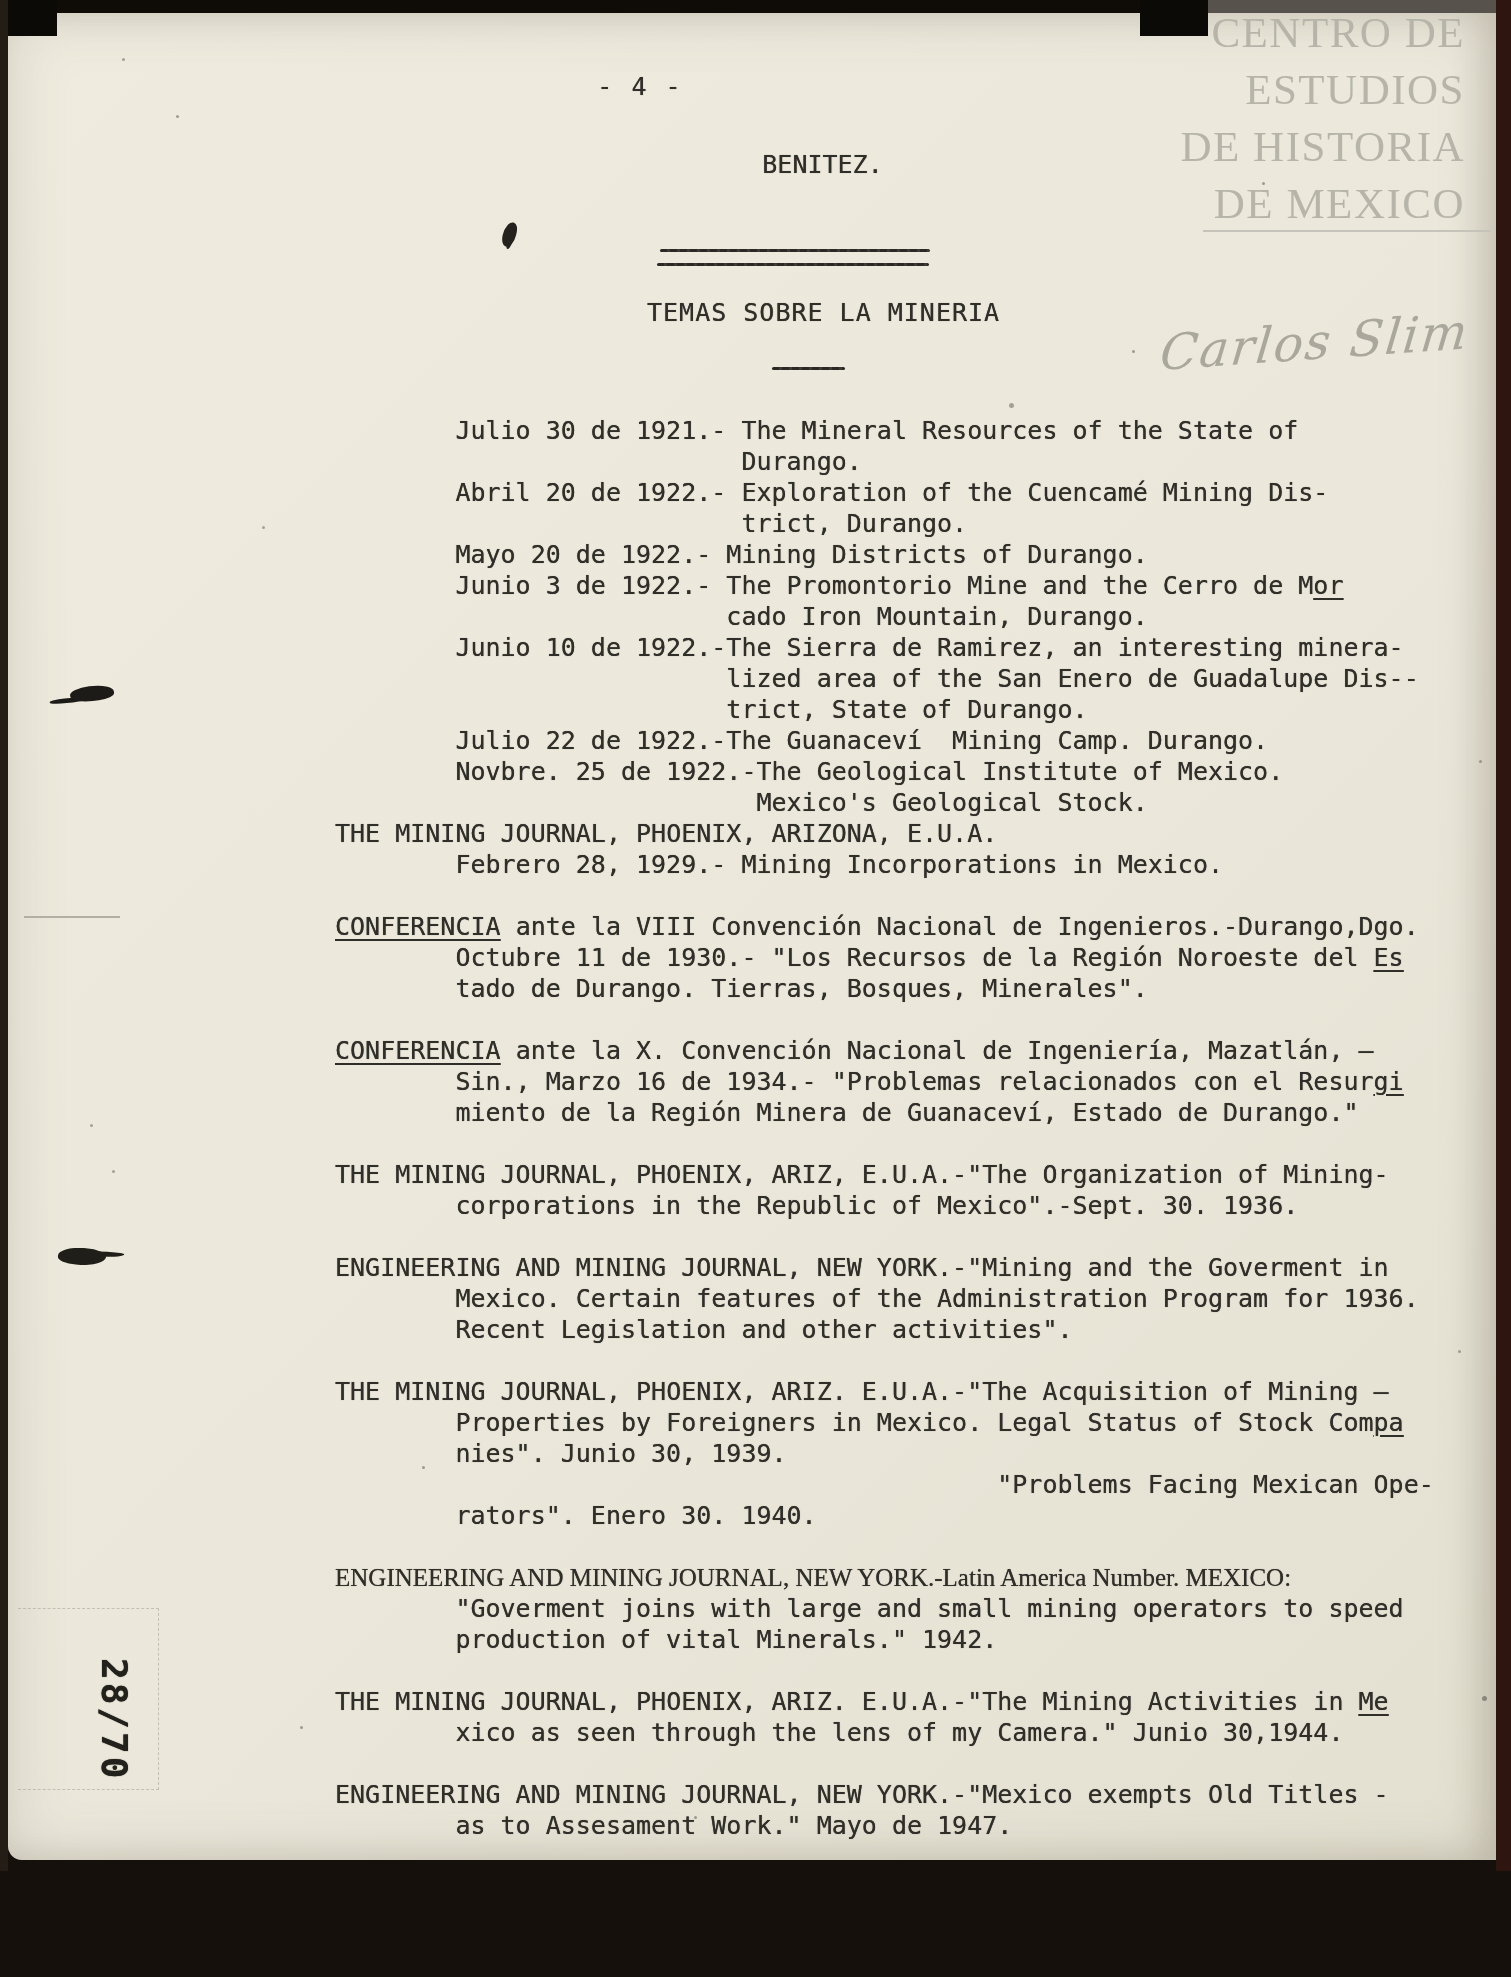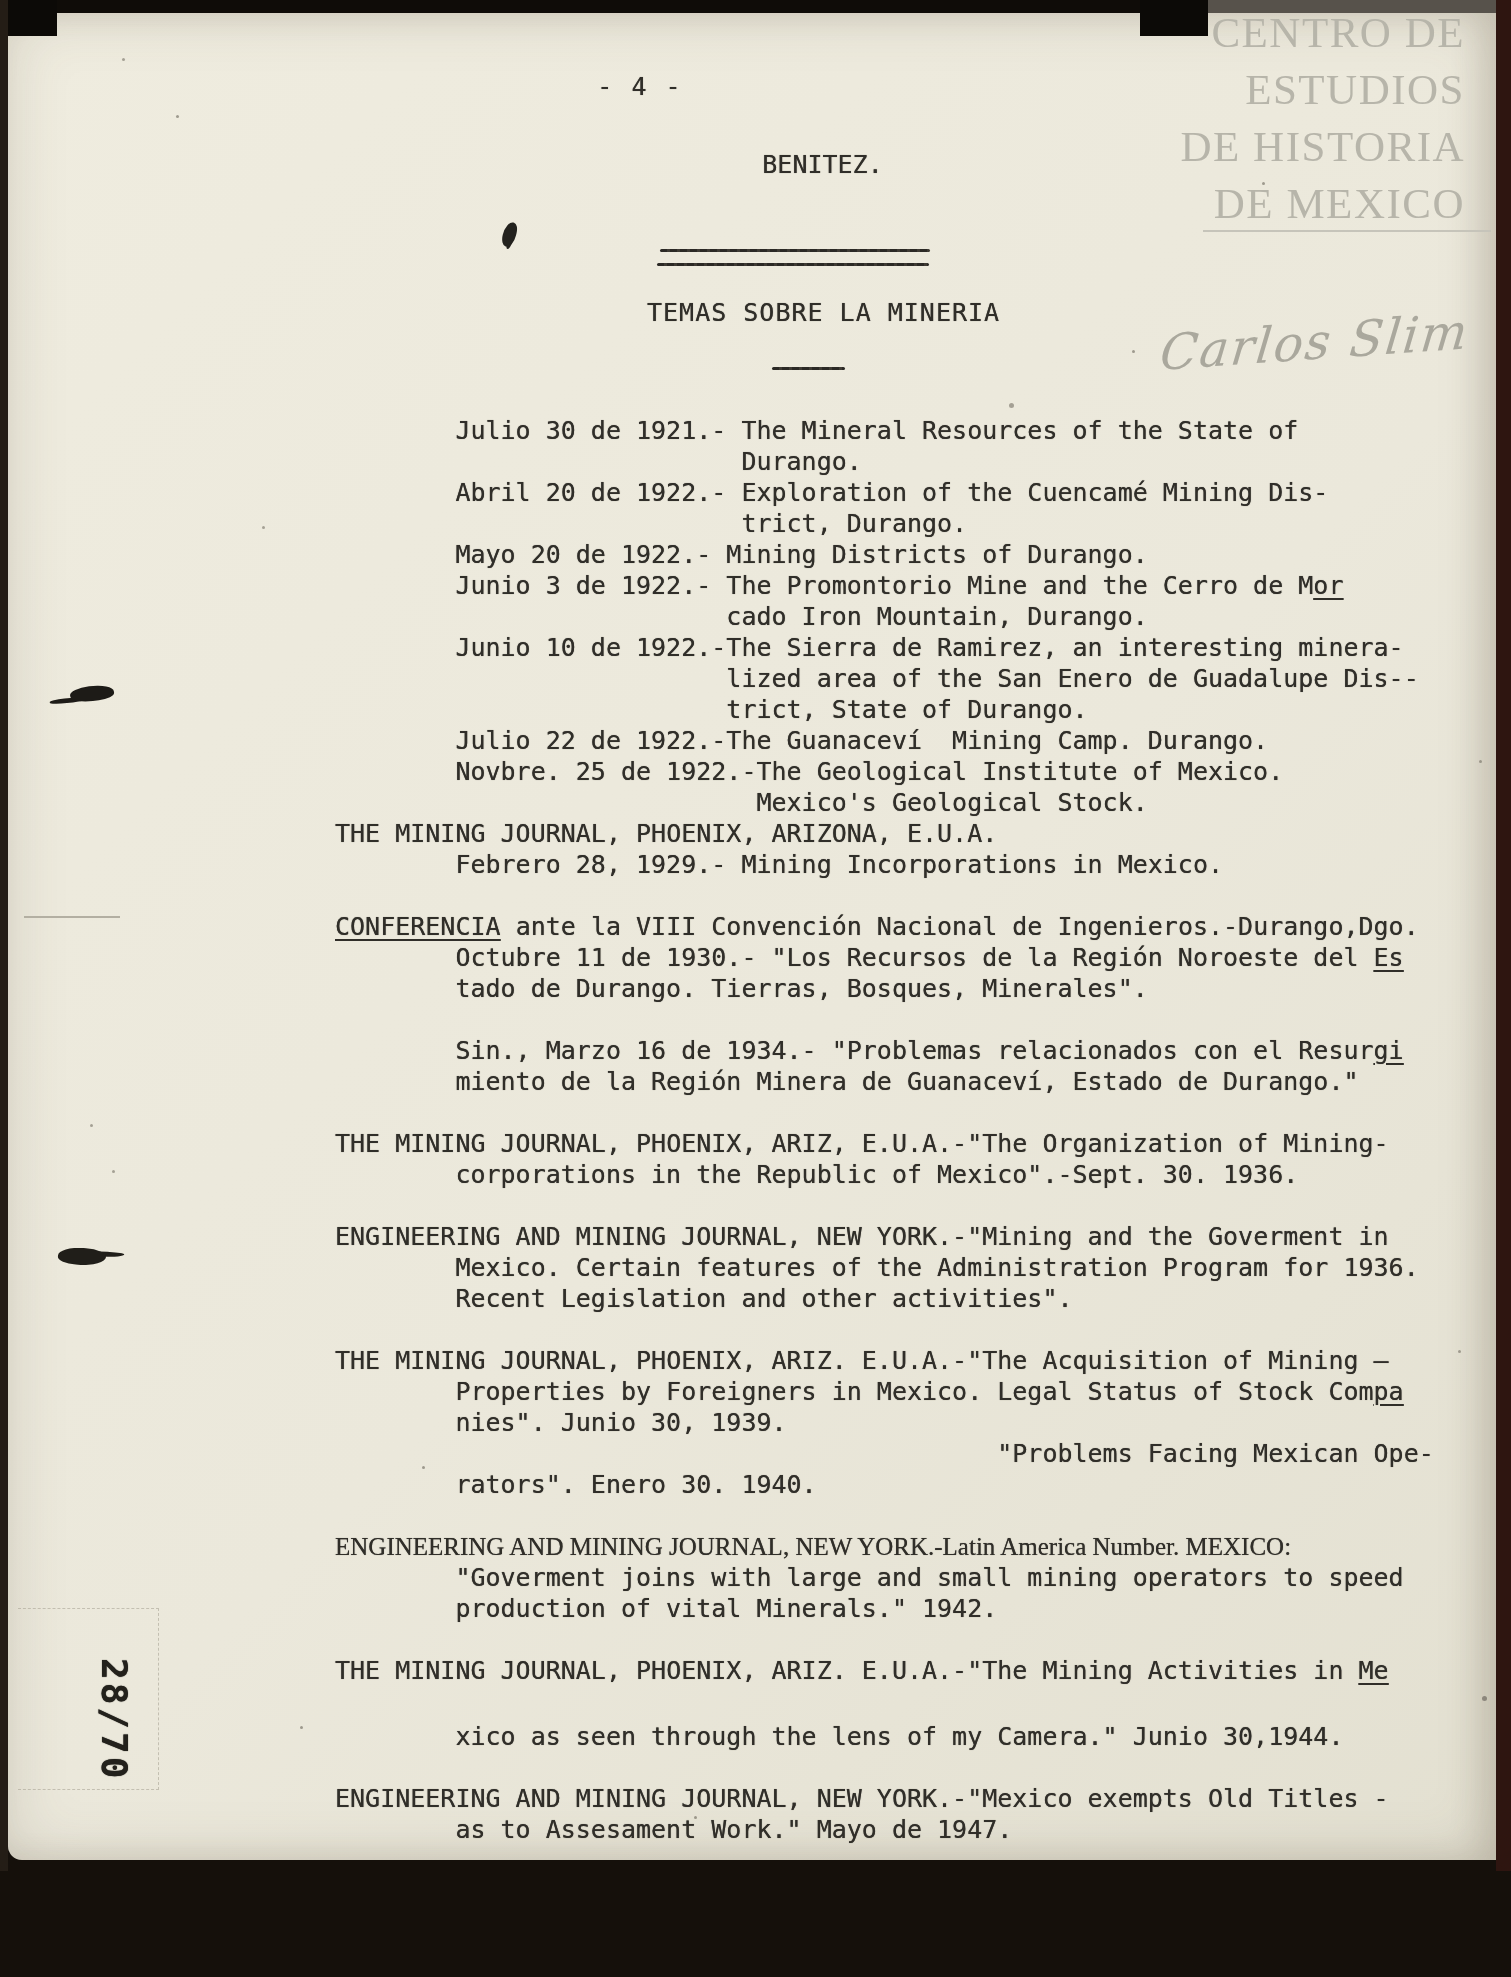--- a/index.html
+++ b/index.html
@@ -110,20 +110,21 @@
       <div class="dline" style="padding-left: 8ch;"><span>Julio 22 de 1922.-The Guanaceví  Mining Camp. Durango.</span></div>
       <div class="dline" style="padding-left: 8ch;"><span>Novbre. 25 de 1922.-The Geological Institute of Mexico.</span></div>
       <div class="dline" style="padding-left: 28ch;"><span>Mexico's Geological Stock.</span></div>
       <div class="dline" style="padding-left: 0ch;"><span>THE MINING JOURNAL, PHOENIX, ARIZONA, E.U.A.</span></div>
       <div class="dline" style="padding-left: 8ch;"><span>Febrero 28, 1929.- Mining Incorporations in Mexico.</span></div>
       <div class="dline"></div>
       <div class="dline" style="padding-left: 0ch;"><span class="u">CONFERENCIA</span><span> ante la VIII Convención Nacional de Ingenieros.-Durango,Dgo.</span></div>
       <div class="dline" style="padding-left: 8ch;"><span>Octubre 11 de 1930.- "Los Recursos de la Región Noroeste del </span><span class="u">Es</span></div>
       <div class="dline" style="padding-left: 8ch;"><span>tado de Durango. Tierras, Bosques, Minerales".</span></div>
       <div class="dline"></div>
+      <div class="dline" style="padding-left: 0ch;"><span class="u">CONFERENCIA</span><span> ante la X. Convención Nacional de Ingeniería, Mazatlán, —</span></div>
       <div class="dline" style="padding-left: 8ch;"><span>Sin., Marzo 16 de 1934.- "Problemas relacionados con el Resur</span><span class="u">gi</span></div>
       <div class="dline" style="padding-left: 8ch;"><span>miento de la Región Minera de Guanaceví, Estado de Durango."</span></div>
       <div class="dline"></div>
       <div class="dline" style="padding-left: 0ch;"><span>THE MINING JOURNAL, PHOENIX, ARIZ, E.U.A.-"The Organization of Mining-</span></div>
       <div class="dline" style="padding-left: 8ch;"><span>corporations in the Republic of Mexico".-Sept. 30. 1936.</span></div>
       <div class="dline"></div>
       <div class="dline" style="padding-left: 0ch;"><span>ENGINEERING AND MINING JOURNAL, NEW YORK.-"Mining and the Goverment in</span></div>
       <div class="dline" style="padding-left: 8ch;"><span>Mexico. Certain features of the Administration Program for 1936.</span></div>
       <div class="dline" style="padding-left: 8ch;"><span>Recent Legislation and other activities".</span></div>
       <div class="dline"></div>
@@ -131,21 +132,21 @@
       <div class="dline" style="padding-left: 8ch;"><span>Properties by Foreigners in Mexico. Legal Status of Stock Com</span><span class="u">pa</span></div>
       <div class="dline" style="padding-left: 8ch;"><span>nies". Junio 30, 1939.</span></div>
       <div class="dline" style="padding-left: 44ch;"><span>"Problems Facing Mexican Ope-</span></div>
       <div class="dline" style="padding-left: 8ch;"><span>rators". Enero 30. 1940.</span></div>
       <div class="dline"></div>
       <div class="dline" style="padding-left: 0ch; font-family: Liberation Serif, serif;"><span>ENGINEERING AND MINING JOURNAL, NEW YORK.-Latin America Number. MEXICO:</span></div>
       <div class="dline" style="padding-left: 8ch;"><span>"Goverment joins with large and small mining operators to speed</span></div>
       <div class="dline" style="padding-left: 8ch;"><span>production of vital Minerals." 1942.</span></div>
       <div class="dline"></div>
       <div class="dline" style="padding-left: 0ch;"><span>THE MINING JOURNAL, PHOENIX, ARIZ. E.U.A.-"The Mining Activities in </span><span class="u">Me</span></div>
-      <div class="dline" style="padding-left: 8ch; margin-top: 35px;"><span>xico as seen through the lens of my Camera." Junio 30,1944.</span></div>
+      <div class="dline" style="padding-left: 8ch;"><span>xico as seen through the lens of my Camera." Junio 30,1944.</span></div>
       <div class="dline"></div>
       <div class="dline" style="padding-left: 0ch;"><span>ENGINEERING AND MINING JOURNAL, NEW YORK.-"Mexico exempts Old Titles -</span></div>
       <div class="dline" style="padding-left: 8ch;"><span>as to Assesament Work." Mayo de 1947.</span></div>
     </div>
 
   <div id="stamp-box"></div>
   <div id="stamp-number">28/70</div>
 
   <div id="ink-blot" class="blot"></div>
   <div id="tear-mark-1" class="blot"></div>

